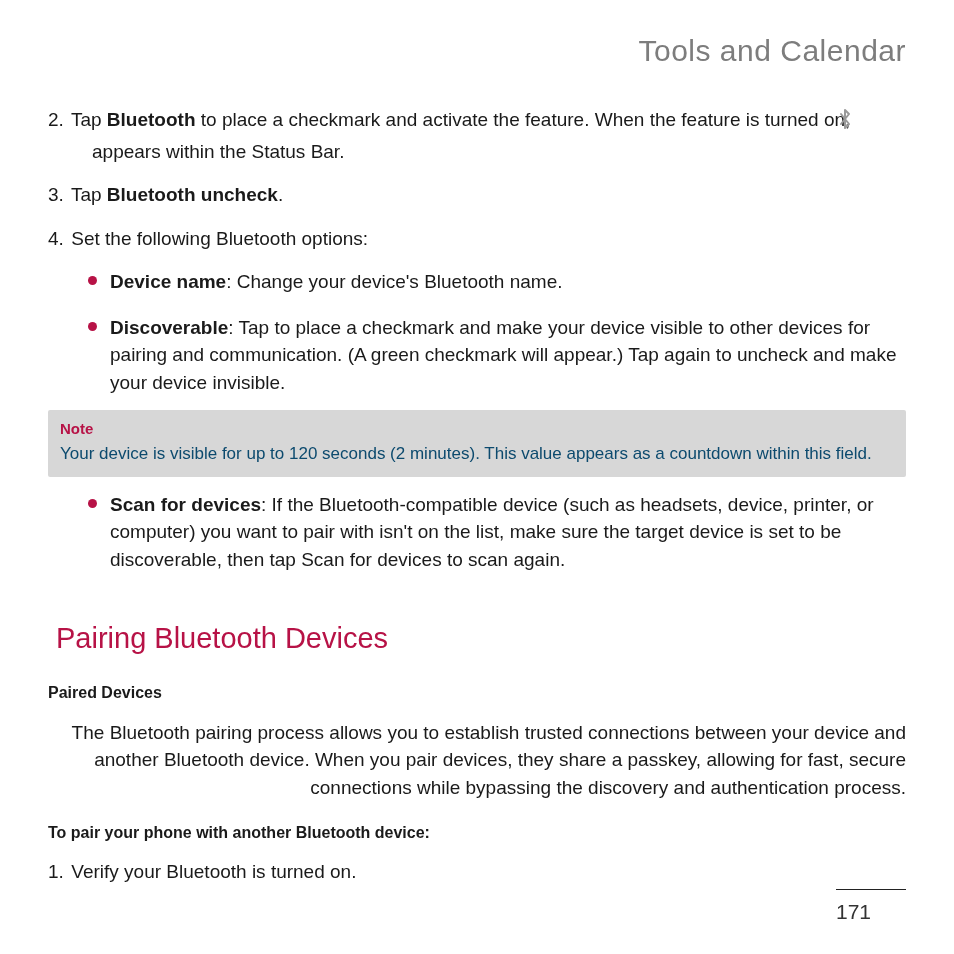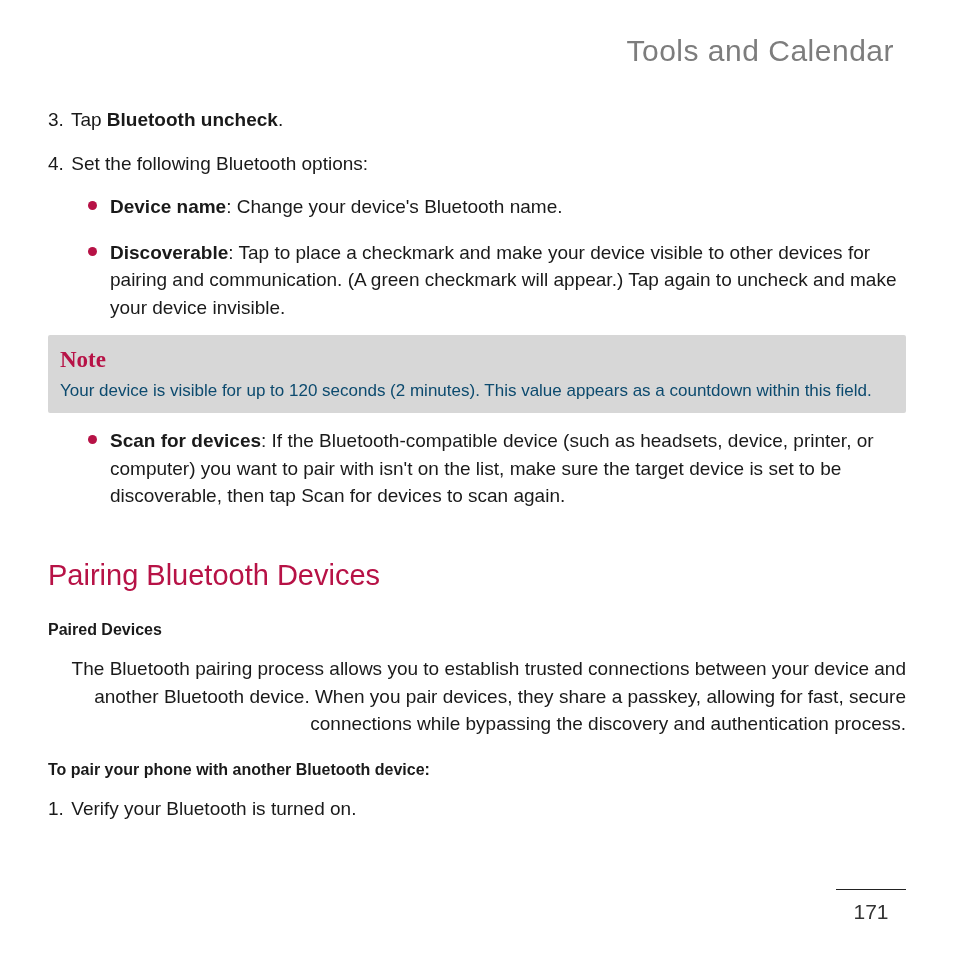--- a/index.html
+++ b/index.html
@@ -19,21 +19,21 @@
     height: 954px;
     box-sizing: border-box;
     padding: 34px 48px 0 48px;
   }
   .section-title {
     text-align: right;
     font-size: 30px;
     color: #7d7d7d;
     font-weight: 300;
     letter-spacing: 0.5px;
-    margin: 0 12px 38px 0;
+    margin: 0 0 38px 0;
   }
   .body-text {
     font-size: 19px;
     line-height: 1.45;
     font-weight: 300;
   }
   .ol-item {
     margin: 0 0 16px 0;
     padding-left: 22px;
     text-indent: -22px;
@@ -63,34 +63,33 @@
   }
   .note-box {
     background: #d7d7d7;
     padding: 8px 12px 10px 12px;
     margin: -4px 0 10px 0;
     border-radius: 2px;
   }
   .note-title {
     color: #b71246;
     font-weight: 600;
-    font-size: 23px;
-    font-family: Liberation Serif, serif;
+    font-size: 15px;
   }
   .note-body {
     font-size: 17px;
     color: #0c4a6e;
     font-weight: 300;
     margin-top: 2px;
   }
   .h2 {
     color: #b71246;
     font-size: 29px;
     font-weight: 400;
-    margin: 26px 0 22px 0;
+    margin: 26px 0 22px 8px;
   }
   .h3 {
     font-weight: 600;
     font-size: 16px;
     margin: 0 0 14px 0;
   }
   .para {
     font-size: 19px;
     font-weight: 300;
     line-height: 1.45;
@@ -101,21 +100,21 @@
     display: inline-block;
     width: 18px;
     height: 22px;
     vertical-align: -4px;
     margin: 0 2px;
   }
   .page-num-area {
     position: absolute;
     right: 48px;
     bottom: 30px;
-    text-align: center;
+    text-align: left;
   }
   .page-rule {
     border: none;
     border-top: 1px solid #222;
     width: 70px;
     margin: 0 0 10px auto;
   }
   .page-num {
     font-size: 21px;
     color: #333;
@@ -125,20 +124,30 @@
 </style>
 </head>
 <body>
 
 <div class="page">
 
   <div class="section-title">Tools and Calendar</div>
 
   <div class="body-text">
 
+    <div class="ol-item step-line">
+      <span class="num">2.</span>
+      <span>Tap </span><span class="bold">Bluetooth</span><span> to place a checkmark and activate the feature. When the feature is turned on, </span>
+      <span class="bt-icon">
+        <svg viewBox="0 0 18 22" width="18" height="22">
+          <path d="M5 6 L13 16 L9 20 L9 2 L13 6 L5 16" stroke="#9a9a9a" stroke-width="2" fill="none" stroke-linejoin="round" stroke-linecap="round"></path>
+        </svg>
+      </span>
+      <span class="cont">appears within the Status Bar.</span>
+    </div>
 
     <div class="ol-item">
       <span class="num">3.</span>
       <span>Tap </span><span class="bold">Bluetooth uncheck</span><span>.</span>
     </div>
 
     <div class="ol-item">
       <span class="num">4.</span>
       <span>Set the following Bluetooth options:</span>
     </div>

